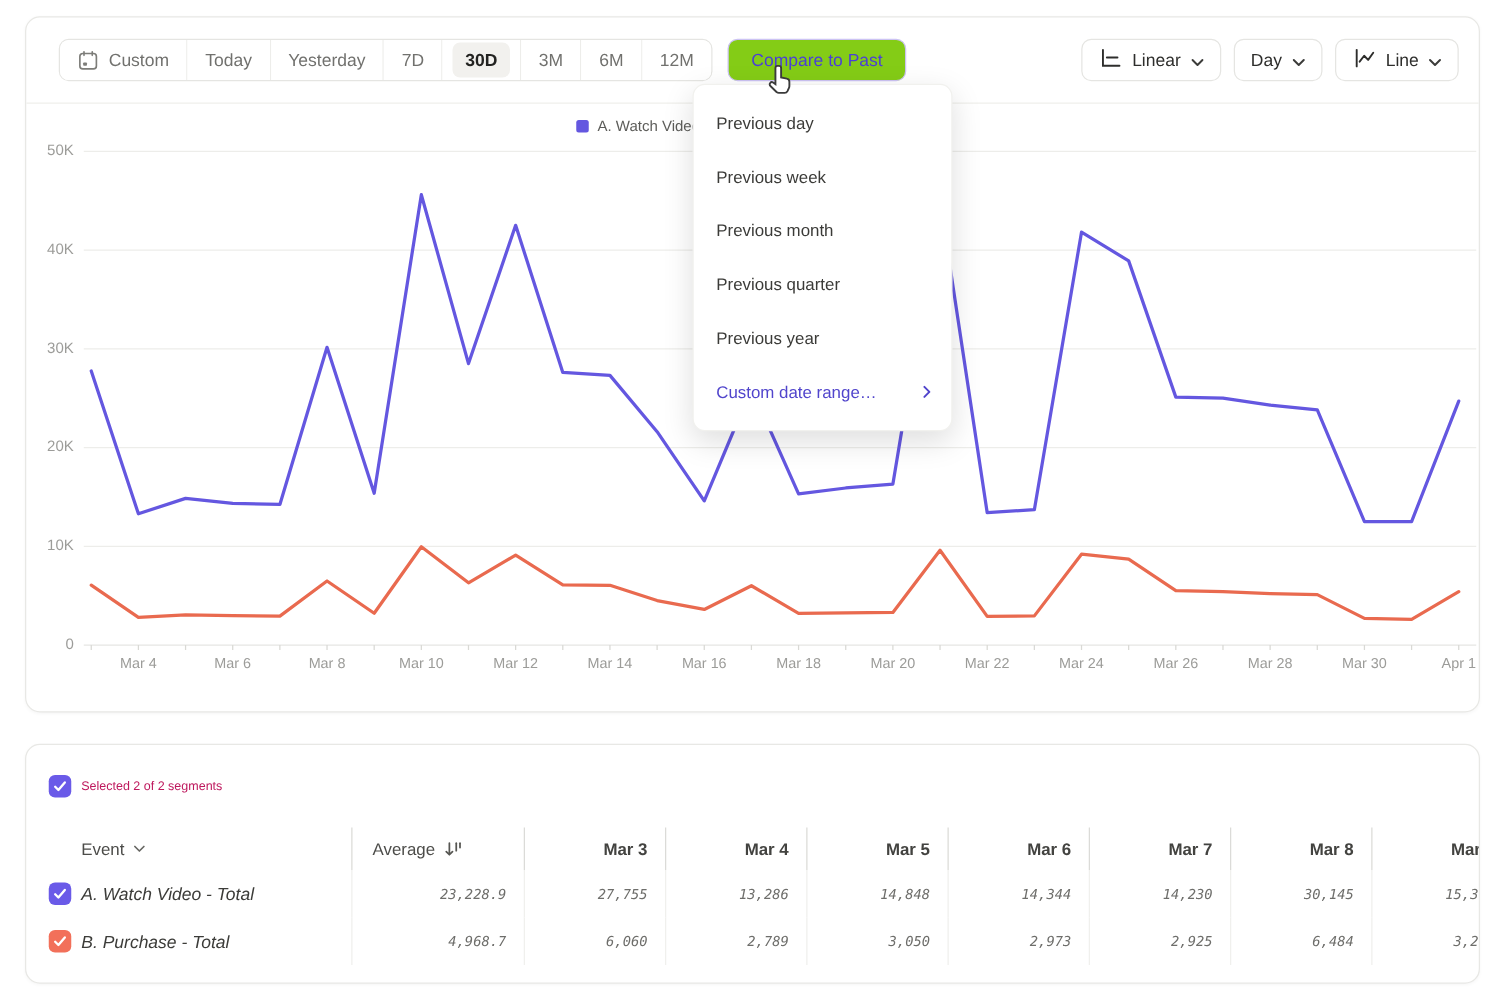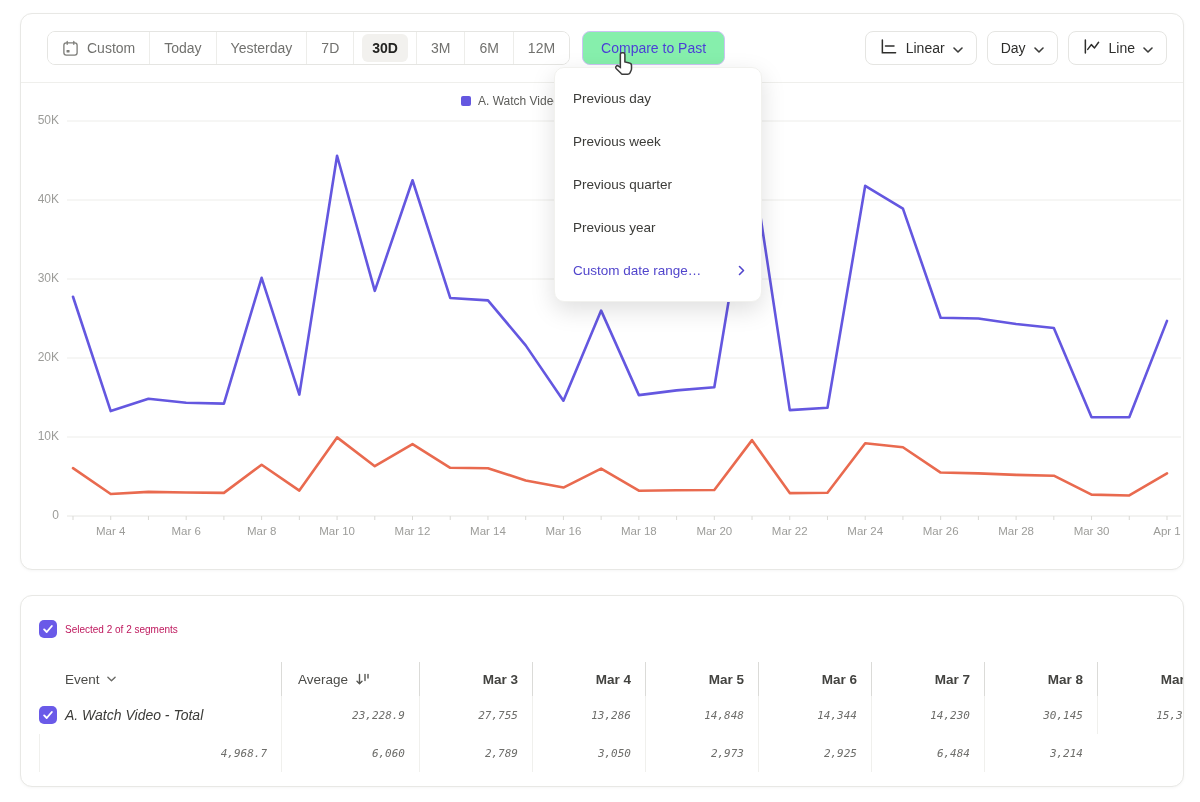--- a/index.html
+++ b/index.html
@@ -14,21 +14,21 @@
 
   
   .toolbar { position:absolute; left:26px; right:16px; top:17px; height:34px; display:flex; align-items:center; }
   .range-group { display:flex; align-items:stretch; height:34px; border:1px solid #e5e5e2; border-radius:8px; overflow:hidden; background:#fff; }
   .range-btn { display:flex; align-items:center; gap:8px; padding:0 14px; background:#fff; border:none;
                border-right:1px solid #ededea; font:14px "Liberation Sans", sans-serif; color:#71716e; cursor:pointer; white-space:nowrap; }
   .range-btn:last-child { border-right:none; }
   .range-btn .lbl { display:inline-block; }
   .range-btn.selected { padding:0 8px; }
   .range-btn.selected .lbl { background:#f2f1ee; border-radius:6px; padding:6px 10px; color:#232321; font-weight:700; }
-  .compare-btn { margin-left:12px; height:34px; padding:0 18px; background:#86efac; border:1px solid #ccc3f3;
+  .compare-btn { margin-left:12px; height:34px; padding:0 18px; background:#84cc16; border:1px solid #ccc3f3;
                  border-radius:8px; color:#4b3fd6; font:500 14px "Liberation Sans", sans-serif; cursor:pointer; }
   .tb-spacer { flex:1; }
   .dd-btn { display:flex; align-items:center; gap:8px; height:34px; padding:0 13px; border:1px solid #e5e5e2;
             border-radius:8px; background:#fff; margin-left:10px; font:500 14px "Liberation Sans", sans-serif; color:#2e2e2c; cursor:pointer; }
   .tb-divider { position:absolute; left:0; right:0; top:68px; height:1px; background:#efefec; }
 
   
   #plot { position:absolute; left:0; top:0; }
   .y-lab { position:absolute; left:0; width:38px; text-align:right; font-size:12px; color:#9c9c99; }
   .x-lab { position:absolute; width:70px; text-align:center; font-size:11.5px; color:#9c9c99; top:511px; }
@@ -220,20 +220,21 @@
         </div>
         <div class="leg-item">
           <span class="leg-sq" style="background: rgb(233, 106, 79);"></span>
           <span>B. Purchase</span>
         </div>
       </div>
 
     <div class="menu">
         <div class="menu-item">Previous day</div>
         <div class="menu-item">Previous week</div>
+        <div class="menu-item">Previous month</div>
         <div class="menu-item">Previous quarter</div>
         <div class="menu-item">Previous year</div>
         <div class="menu-item custom">
           <span>Custom date range…</span>
           <svg width="7" height="11" viewBox="0 0 7 11" fill="none" stroke="#5145cc" stroke-width="1.6" stroke-linecap="round" stroke-linejoin="round">
             <path d="M1.5 1.5L5.5 5.5L1.5 9.5"></path>
           </svg>
         </div>
       </div>
 
@@ -284,20 +285,28 @@
           <span class="lbl">A. Watch Video - Total</span>
         </div>
         <div class="td num bl">23,228.9</div>
         <div class="td num bl">27,755</div>
         <div class="td num bl">13,286</div>
         <div class="td num bl">14,848</div>
         <div class="td num bl">14,344</div>
         <div class="td num bl">14,230</div>
         <div class="td num bl">30,145</div>
         <div class="td num bl">15,366</div>
+        <div class="td event-cell">
+          <div class="cb" style="background: rgb(242, 112, 90);">
+            <svg width="12" height="12" viewBox="0 0 14 14" fill="none" stroke="#fff" stroke-width="2.2" stroke-linecap="round" stroke-linejoin="round">
+              <path d="M2.5 7.5l3 3 6-7"></path>
+            </svg>
+          </div>
+          <span class="lbl">B. Purchase - Total</span>
+        </div>
         <div class="td num bl">4,968.7</div>
         <div class="td num bl">6,060</div>
         <div class="td num bl">2,789</div>
         <div class="td num bl">3,050</div>
         <div class="td num bl">2,973</div>
         <div class="td num bl">2,925</div>
         <div class="td num bl">6,484</div>
         <div class="td num bl">3,214</div>
       </div>
   </div>

